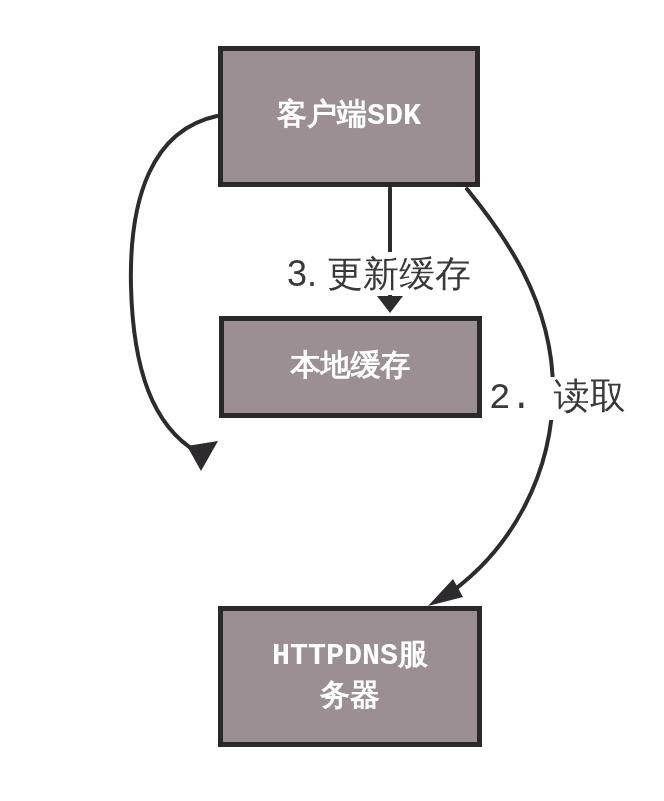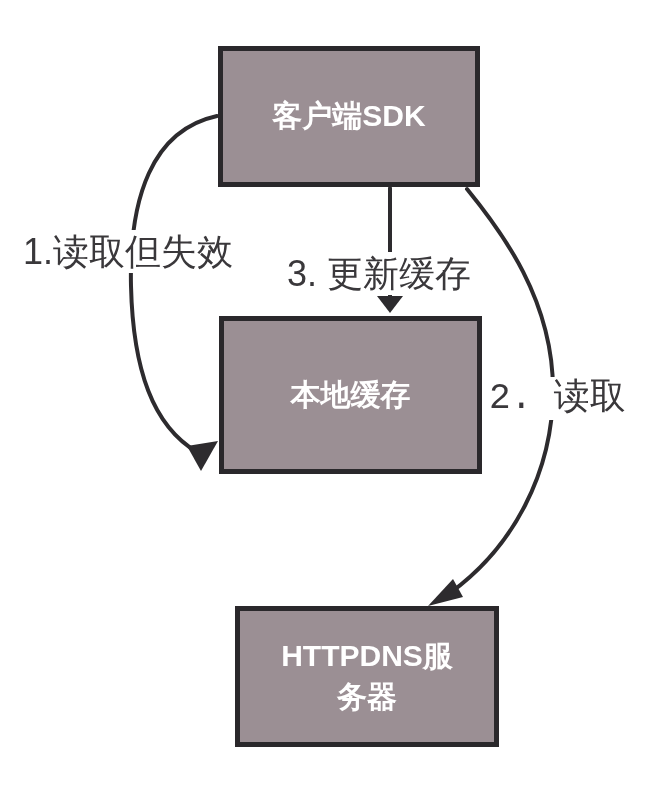--- a/index.html
+++ b/index.html
@@ -45,24 +45,25 @@
     display: flex;
     align-items: center;
     justify-content: center;
     text-align: center;
   }
   .node-label {
     color: var(--node-text);
     font-weight: bold;
     font-size: 30px;
     line-height: 1.35;
+    font-family: Liberation Mono, monospace;
   }
   #node-client-sdk   { left: 218px; top:  46px; width: 262px; height: 141px; }
-  #node-local-cache  { left: 219px; top: 316px; width: 263px; height: 158px; }
-  #node-httpdns-server { left: 235px; top: 606px; width: 264px; height: 141px; }
+  #node-local-cache  { left: 219px; top: 316px; width: 263px; height: 102px; }
+  #node-httpdns-server { left: 218px; top: 606px; width: 264px; height: 141px; }
   #node-httpdns-server .node-label {
     max-width: 186px;
     word-break: break-all;
   }
   .edge-label {
     position: absolute;
     background: var(--background);
     color: var(--edge-label-text);
     font-size: 36px;
     line-height: 1.15;
@@ -95,19 +96,18 @@
   </div>
 
   <div class="node" id="node-local-cache">
     <span class="node-label">本地缓存</span>
   </div>
 
   <div class="node" id="node-httpdns-server">
     <span class="node-label">HTTPDNS服务器</span>
   </div>
 
-  <div class="edge-label" id="label-read-expired">1.读取但失效</div>
 
   <div class="edge-label" id="label-read">2. 读取</div>
 
   <div class="edge-label" id="label-update-cache">3. 更新缓存</div>
 
 </div>
 
 </body></html>

